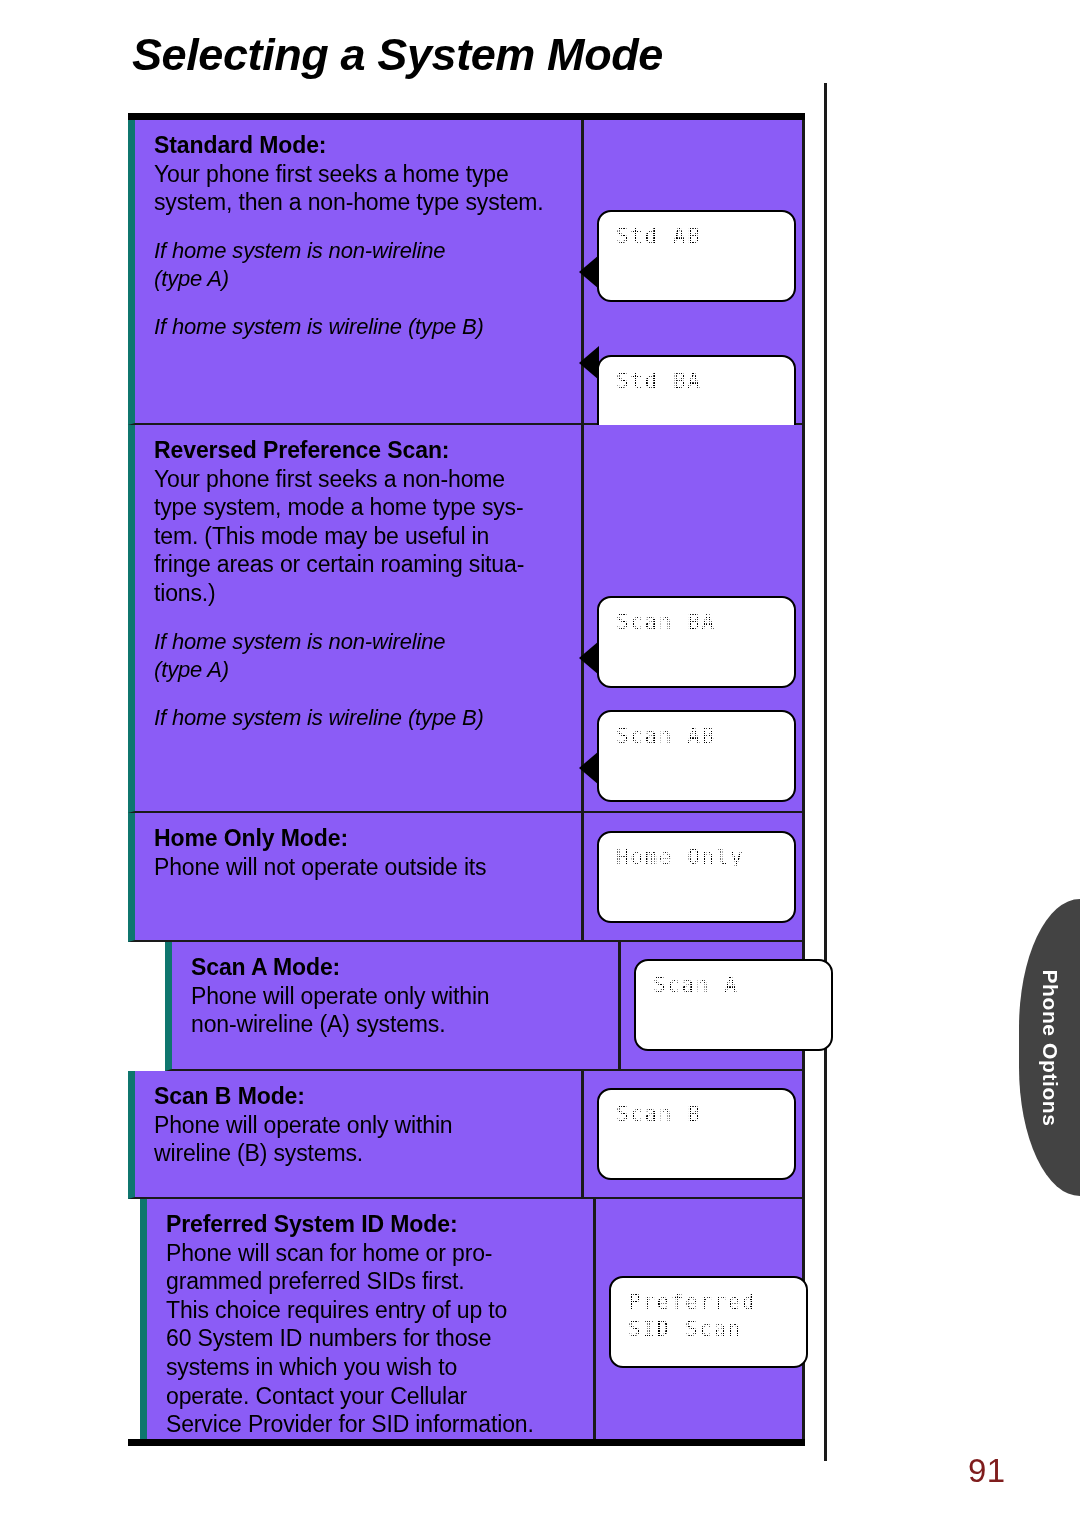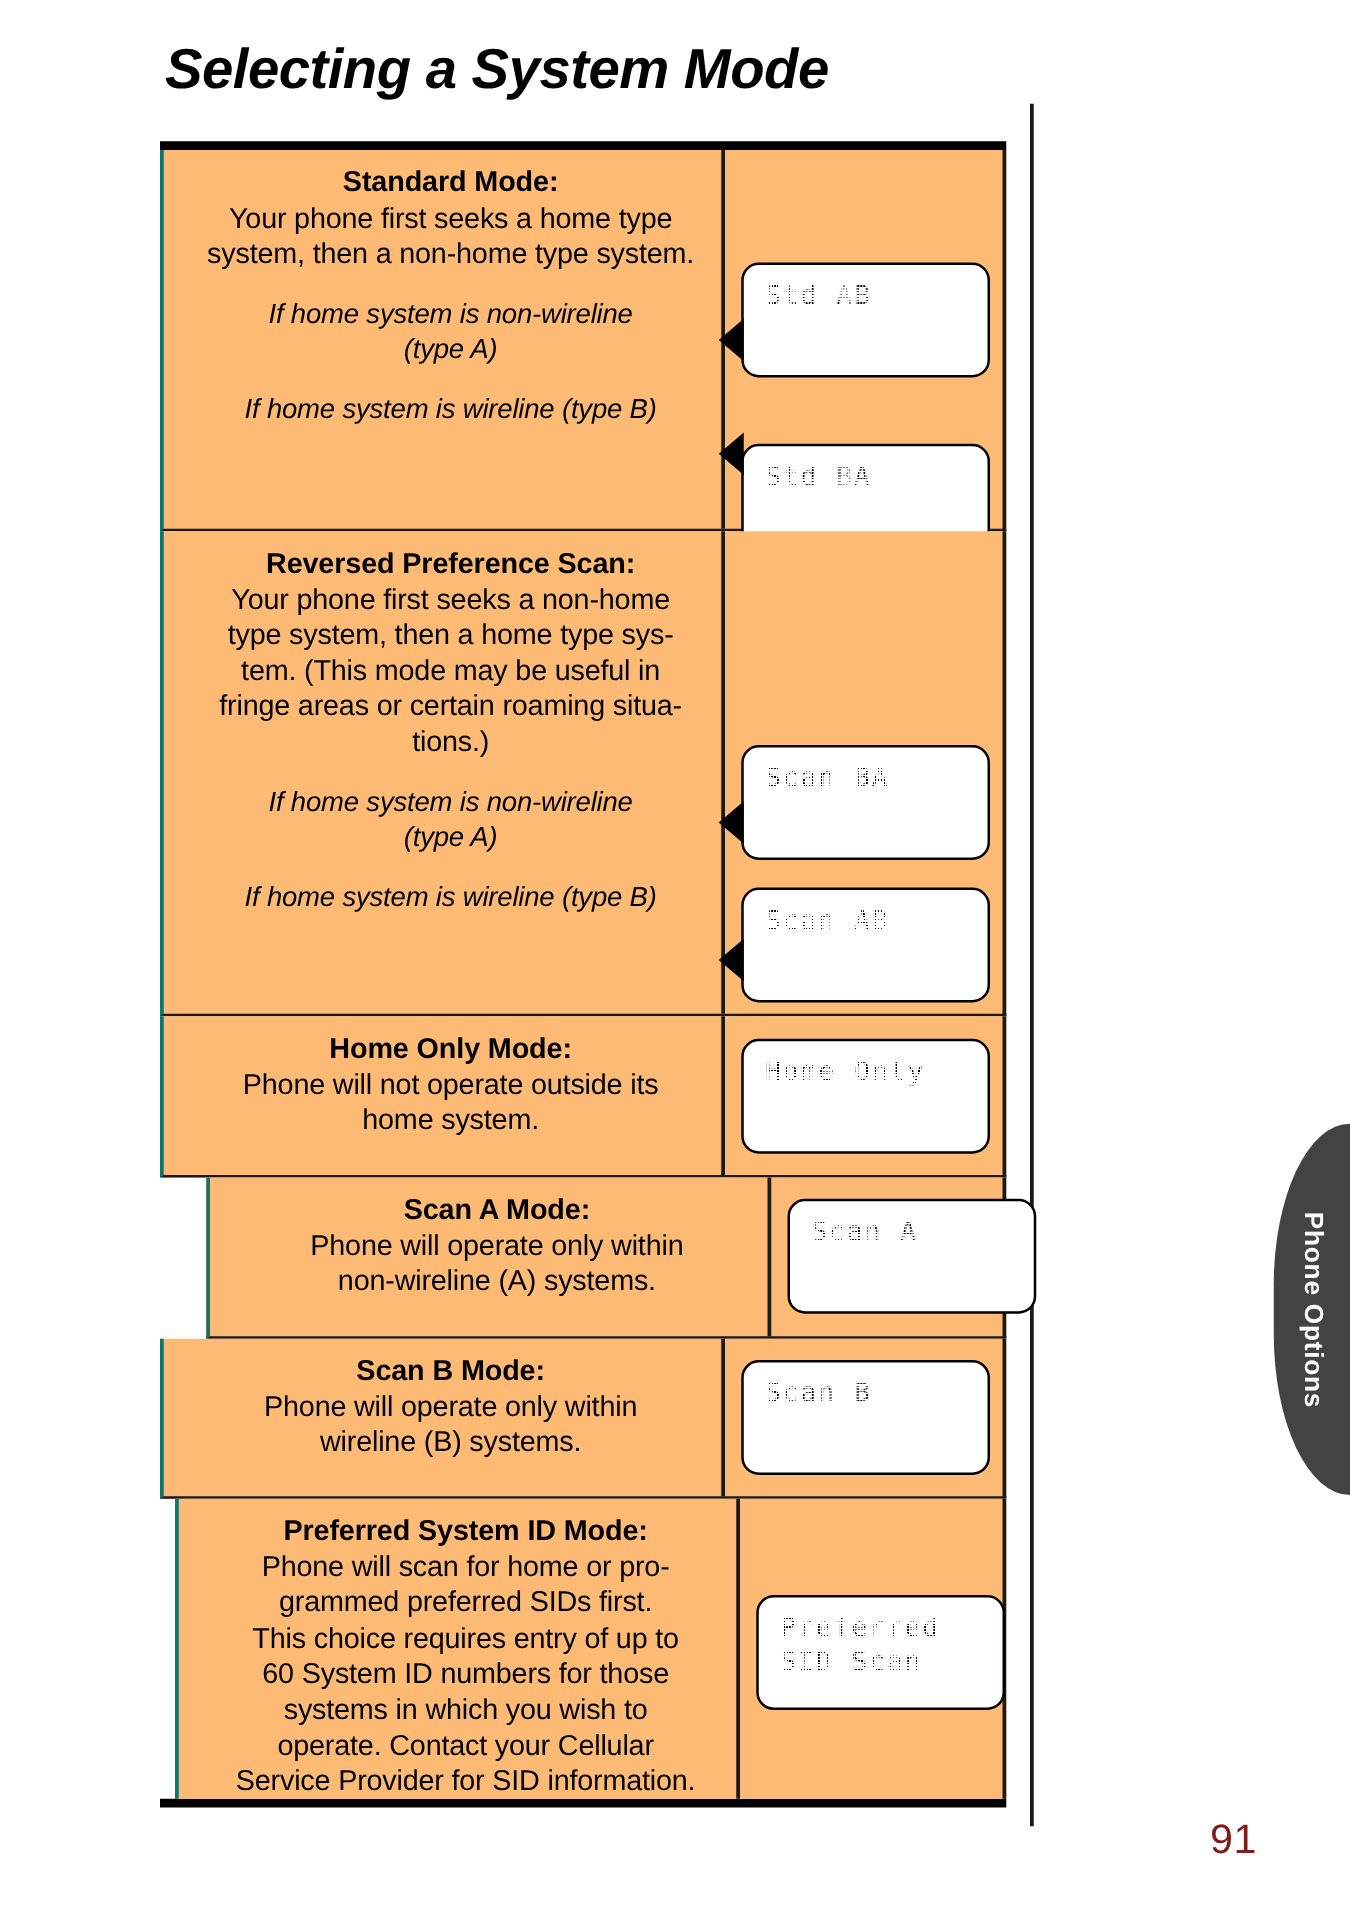--- a/index.html
+++ b/index.html
@@ -48,25 +48,24 @@
     top: 113px;
     width: 677px;
     border-top: 7px solid #000;
     border-bottom: 7px solid #000;
     box-sizing: border-box;
   }
   .mode-row {
     position: relative;
     display: flex;
     box-sizing: border-box;
-    border-left: 3px solid #0f766e;
+    border-left: 7px solid #0f766e;
     border-right: 3px solid #1a1a1a;
     border-bottom: 2px solid #1a1a1a;
-    background: #fdba74;
-    text-align: center;
+    background: #8b5cf6;
   }
   .mode-row:last-child { border-bottom: none; margin-left: 12px; }
 
   .desc-cell {
     width: 449px;
     box-sizing: border-box;
     padding: 11px 6px 14px 19px;
     border-right: 3px solid #1a1a1a;
     position: relative;
   }
@@ -211,21 +210,21 @@
       <div class="lcd" style="top:199px;margin-top:36px;">
         <div class="lcd-text">Std BA</div>
       </div>
     </div>
   </div>
 
   <div class="mode-row" style="height:388px;">
     <div class="desc-cell">
       <div class="mode-head">Reversed Preference Scan:</div>
       <div class="mode-body">Your phone first seeks a non-home</div>
-      <div class="mode-body">type system, then a home type sys-</div>
+      <div class="mode-body">type system, mode a home type sys-</div>
       <div class="mode-body">tem. (This mode may be useful in</div>
       <div class="mode-body">fringe areas or certain roaming situa-</div>
       <div class="mode-body">tions.)</div>
       <div class="spacer-sm"></div>
       <div class="cond-line">If home system is non-wireline</div>
       <div class="cond-line">(type A)</div>
       <div class="spacer-sm"></div>
       <div class="cond-line">If home system is wireline (type B)</div>
       <div class="pointer" style="top:216px;"></div>
       <div class="pointer" style="top:326px;"></div>
@@ -237,21 +236,20 @@
       <div class="lcd" style="top:285px;">
         <div class="lcd-text">Scan AB</div>
       </div>
     </div>
   </div>
 
   <div class="mode-row" style="height:129px;">
     <div class="desc-cell">
       <div class="mode-head">Home Only Mode:</div>
       <div class="mode-body">Phone will not operate outside its</div>
-      <div class="mode-body">home system.</div>
     </div>
     <div class="lcd-cell">
       <div class="lcd" style="top:18px;">
         <div class="lcd-text">Home Only</div>
       </div>
     </div>
   </div>
 
   <div class="mode-row" style="height:129px;margin-left:37px;">
     <div class="desc-cell">

